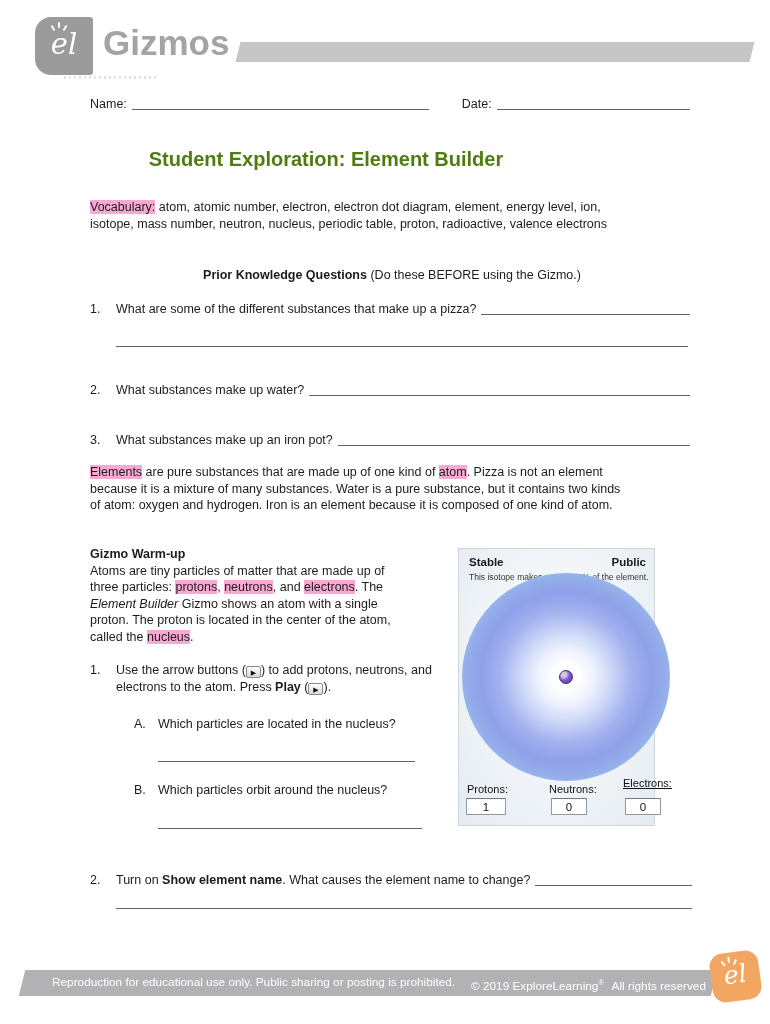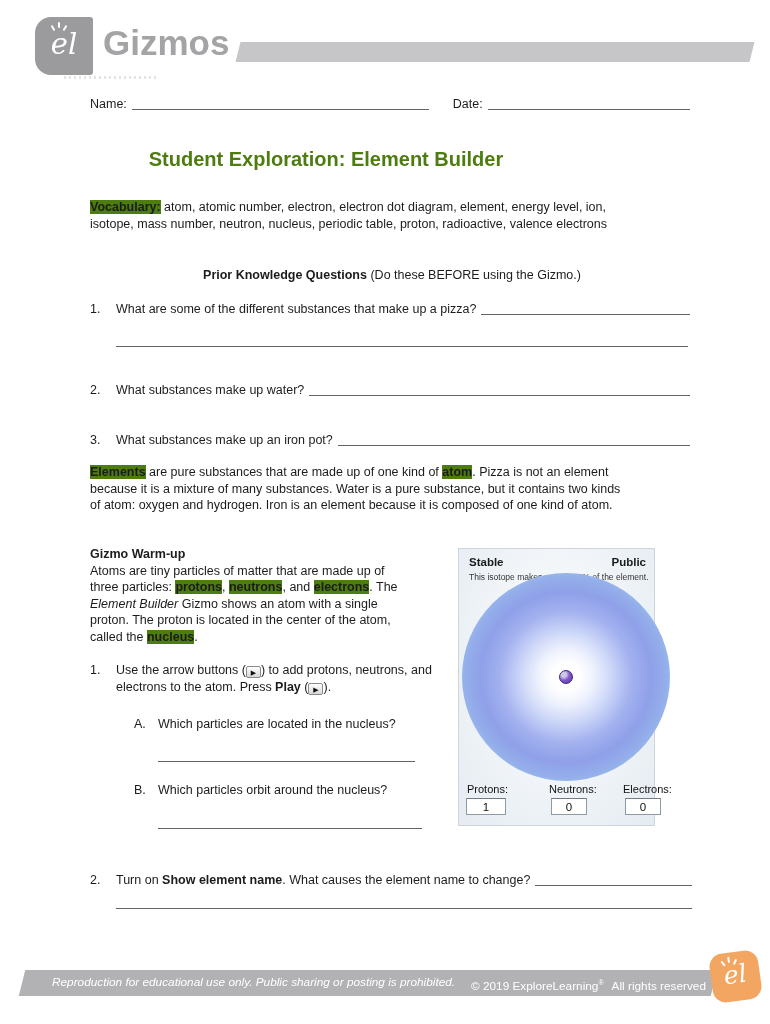--- a/index.html
+++ b/index.html
@@ -14,21 +14,21 @@
   .ray{position:absolute;width:2px;height:6px;background:#ffffff;border-radius:1px;}
   .r1{left:17px;top:8px;transform:rotate(-32deg);}
   .r2{left:23px;top:5px;}
   .r3{left:29px;top:8px;transform:rotate(32deg);}
   .brand{left:103px;top:24px;font-size:35px;line-height:38px;font-weight:bold;color:#a4a4a7;letter-spacing:0px;}
   .stripe{left:238px;top:42px;width:514px;height:20px;background:#c6c6c8;transform:skewX(-14deg);}
   .ghost{left:64px;top:76px;width:92px;height:3px;
          background:repeating-linear-gradient(90deg,#e3e3e3 0 2px,transparent 2px 5px);}
 
   
-  .hl{background:#4d7c0f;font-weight:bold;}
+  .hl{background:#f9a8d4;font-weight:normal;}
   .b{font-weight:bold;}
   .i{font-style:italic;}
   .row{display:flex;align-items:flex-end;}
   .num{width:26px;flex-shrink:0;}
   .fill{flex:1;border-bottom:1px solid #636363;margin:0 0 3px 5px;height:12px;}
   .uline{border-bottom:1px solid #636363;height:12px;display:inline-block;}
   .ansline{border-bottom:1px solid #636363;}
 
   .title{left:0;top:148px;width:652px;text-align:center;font-size:20px;font-weight:bold;line-height:22px;color:#4d7c0f;}
 
@@ -48,21 +48,21 @@
           rgba(235,244,250,0) 100%);}
   .nucleus{left:100px;top:121px;width:14px;height:14px;border-radius:50%;
            border:1px solid #3f2486;box-sizing:border-box;
            background:radial-gradient(circle at 32% 30%, #cdc6e4 0%, #cdc6e4 22%, #8059c8 48%, #5a34a6 100%);}
   .ctrl-label{font-size:11px;line-height:12px;color:#111;}
   .ctrl-box{background:#ffffff;border:1px solid #8e9aa4;border-top-color:#6f7b85;height:17px;
             font-size:11.5px;text-align:center;line-height:16px;box-sizing:border-box;color:#111;}
 
   
   .footer-bar{left:22px;top:970px;width:692px;height:26px;background:#b2b2b4;transform:skewX(-14deg);}
-  .footer-left{left:52px;top:975px;color:#ffffff;font-style:italic;font-size:11.8px;line-height:15px;}
+  .footer-left{left:52px;top:975px;color:#ffffff;font-size:11.8px;line-height:15px;}
   .footer-right{top:975px;right:64px;color:#ffffff;font-size:11.8px;line-height:15px;}
   .reg{font-size:7px;vertical-align:super;}
   .rights{margin-left:8px;}
   .el-badge{left:711px;top:952px;width:49px;height:49px;border-radius:13px;background:#f3a662;transform:rotate(-8deg);}
   .el-badge .el-glyph{top:8px;font-size:25px;line-height:30px;}
   .el-badge .ray{background:#ffffff;}
   .el-badge .r1{left:13px;top:7px;}
   .el-badge .r2{left:19px;top:4px;}
   .el-badge .r3{left:25px;top:7px;}
 </style>
@@ -77,21 +77,21 @@
     <div class="ray r3"></div>
     <div class="el-glyph">el</div>
   </div>
   <div class="abs brand">Gizmos</div>
   <div class="abs stripe"></div>
   <div class="abs ghost"></div>
 
   <div class="abs row" style="left:90px;top:96px;width:600px;">
     <span>Name:</span>
     <span class="uline" style="width:297px;margin:0 0 3px 5px;"></span>
-    <span style="margin-left:24px;">Date:</span>
+    <span style="margin-left:33px;">Date:</span>
     <span class="fill"></span>
   </div>
 
   <div class="abs title">Student Exploration: Element Builder</div>
 
   <div class="abs" style="left:90px;top:199px;width:604px;">
     <div>
       <span class="hl">Vocabulary:</span><span> atom, atomic number, electron, electron dot diagram, element, energy level, ion,</span>
     </div>
     <div>isotope, mass number, neutron, nucleus, periodic table, proton, radioactive, valence electrons</div>
@@ -171,21 +171,21 @@
     <div class="abs nucleus"></div>
 
     <div class="abs ctrl-label" style="left:8px;top:234px;">Protons:</div>
     <div class="abs ctrl-box" style="left:7px;top:249px;width:40px;">
       <span>1</span>
     </div>
     <div class="abs ctrl-label" style="left:90px;top:234px;">Neutrons:</div>
     <div class="abs ctrl-box" style="left:92px;top:249px;width:36px;">
       <span>0</span>
     </div>
-    <div class="abs ctrl-label" style="left:164px;top:234px;">Electrons:</div>
+    <div class="abs ctrl-label" style="left:164px;top:228px;text-decoration:underline;">Electrons:</div>
     <div class="abs ctrl-box" style="left:166px;top:249px;width:36px;">
       <span>0</span>
     </div>
   </div>
 
   <div class="abs row" style="left:90px;top:872px;width:602px;">
     <span class="num">2.</span>
     <span><span>Turn on </span><span class="b">Show element name</span><span>. What causes the element name to change?</span></span>
     <span class="fill"></span>
   </div>

